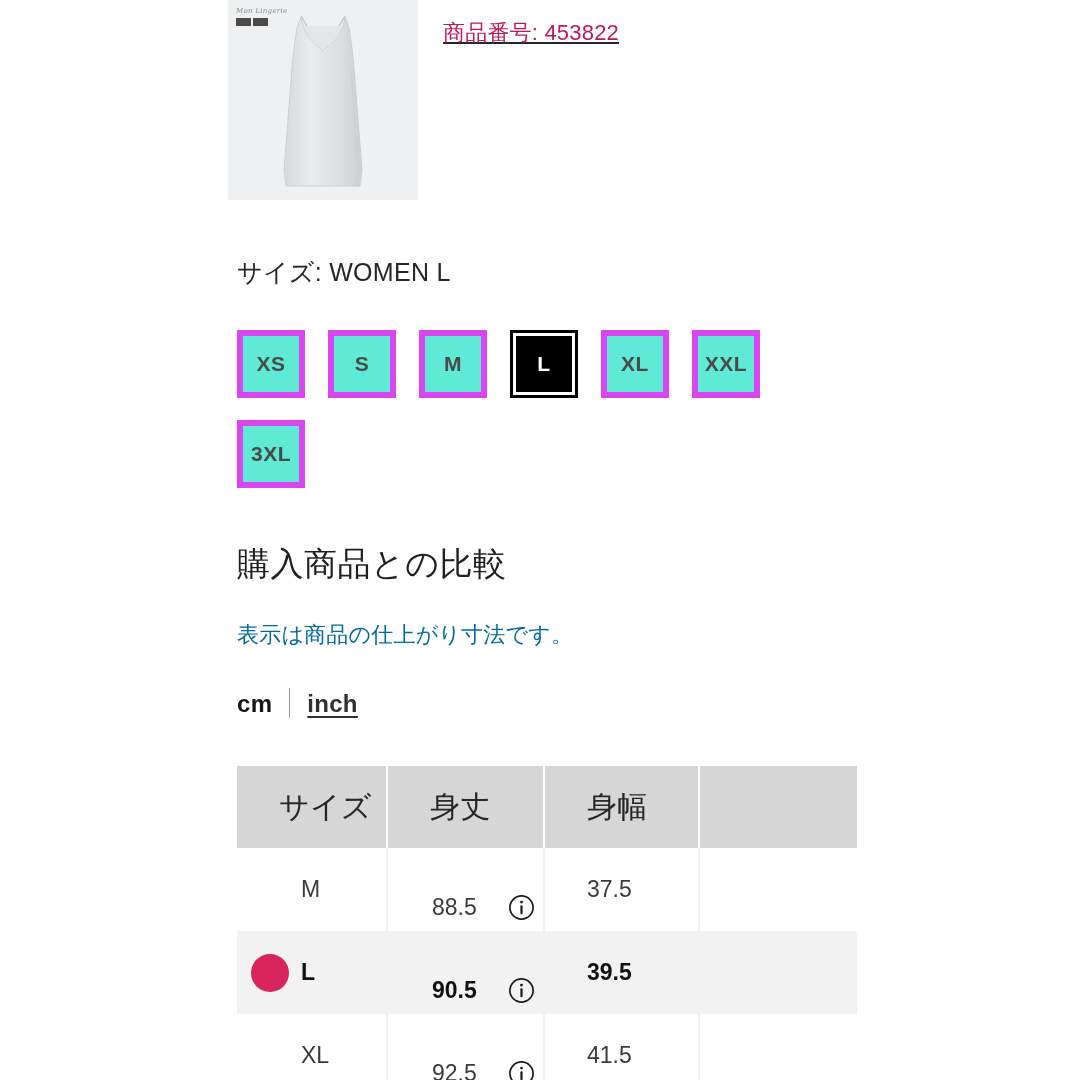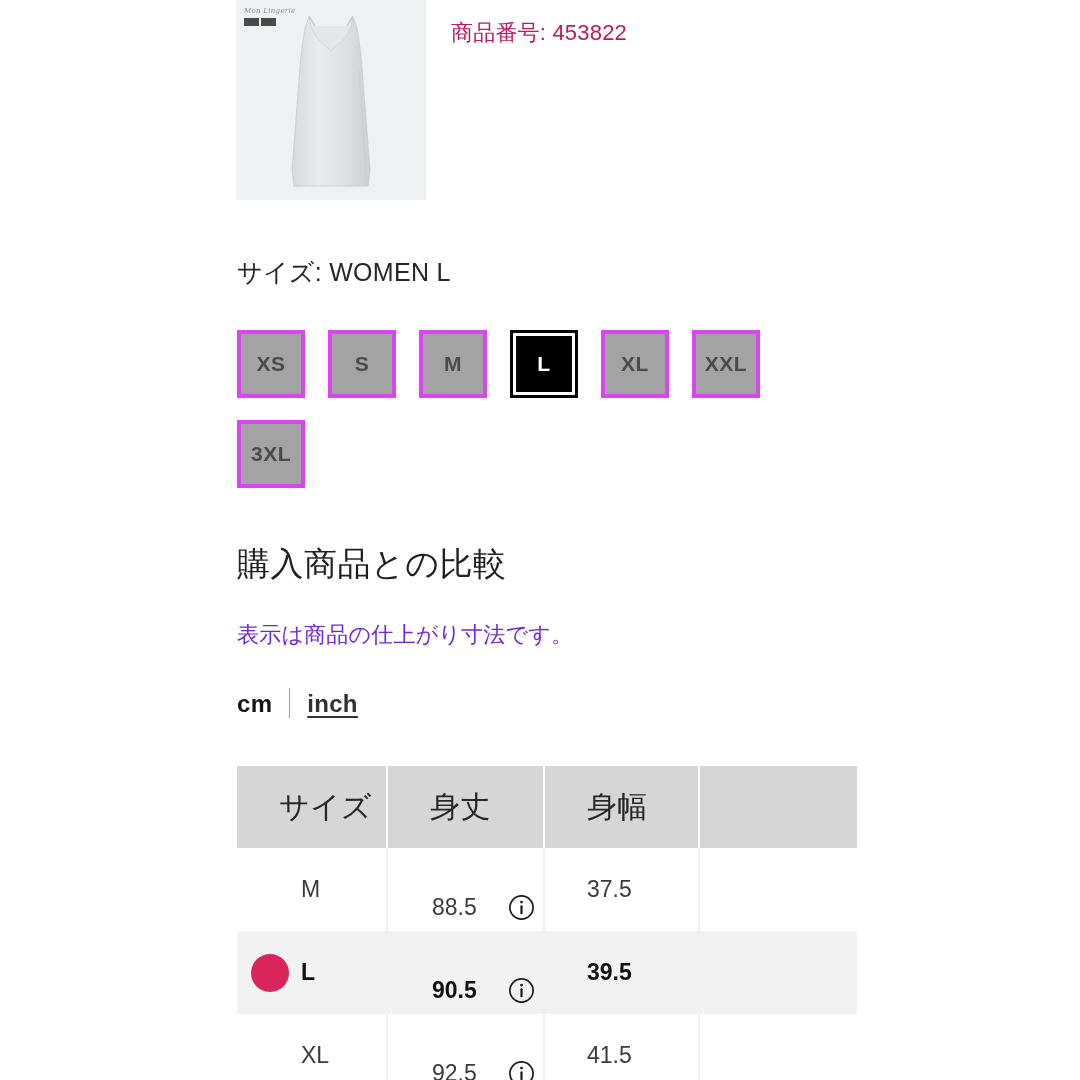--- a/index.html
+++ b/index.html
@@ -18,24 +18,25 @@
 
   .page {
     position: relative;
     width: 1080px;
     height: 1080px;
   }
 
   
   .product-header {
     position: absolute;
-    left: 236px;
+    left: 228px;
     top: 0px;
     display: flex;
     align-items: flex-start;
+    text-decoration: underline;
   }
   .thumb {
     width: 190px;
     height: 200px;
     background: #eef0f1;
     position: relative;
     overflow: hidden;
     flex: 0 0 auto;
   }
   .thumb-watermark {
@@ -104,22 +105,22 @@
     top: 330px;
     width: 600px;
     display: flex;
     flex-wrap: wrap;
     gap: 22px 23px;
   }
   .size-btn {
     width: 68px;
     height: 68px;
     box-sizing: border-box;
-    border: 4px solid #d946ef;
-    background: #a3a3a3;
+    border: 6px solid #d946ef;
+    background: #5eead4;
     color: #4a4a4a;
     font-size: 21px;
     font-weight: 700;
     display: flex;
     align-items: center;
     justify-content: center;
     letter-spacing: .5px;
     cursor: pointer;
   }
   .size-btn.selected {
@@ -140,21 +141,21 @@
     font-weight: 400;
     color: #1f1f1f;
     letter-spacing: .5px;
     margin: 0;
   }
   .compare-note {
     position: absolute;
     left: 237px;
     top: 620px;
     font-size: 22px;
-    color: #6d28d9;
+    color: #0369a1;
     letter-spacing: .2px;
   }
 
   
   .unit-toggle {
     position: absolute;
     left: 237px;
     top: 688px;
     display: flex;
     align-items: flex-end;

